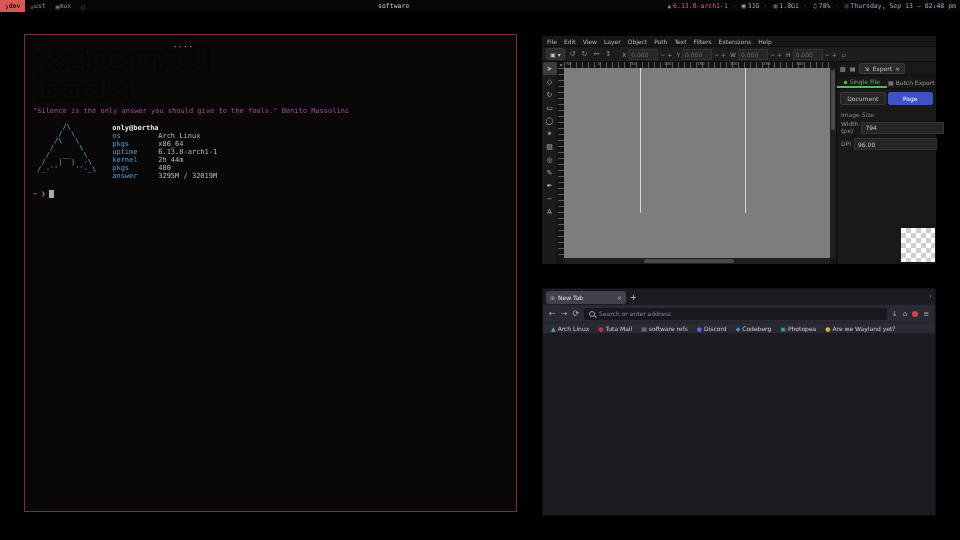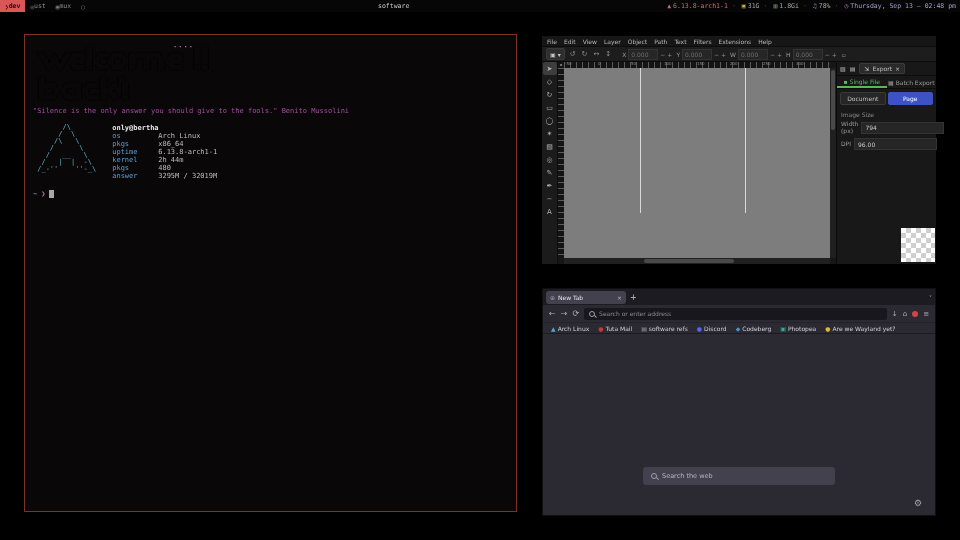--- a/index.html
+++ b/index.html
@@ -441,20 +441,13 @@
       </span>
       <span class="bm">
         <span class="bm-icon" style="color: rgb(64, 168, 154);">▣</span>
         <span>Photopea</span>
       </span>
       <span class="bm">
         <span class="bm-icon" style="color: rgb(216, 184, 58);">●</span>
         <span>Are we Wayland yet?</span>
       </span>
     </div>
-  <div id="content">
-    <div id="web-search">
-      <span class="mag"></span>
-      <span>Search the web</span>
-    </div>
-    <span id="content-gear">⚙</span>
-  </div>
 </div>
 
 </body></html>

